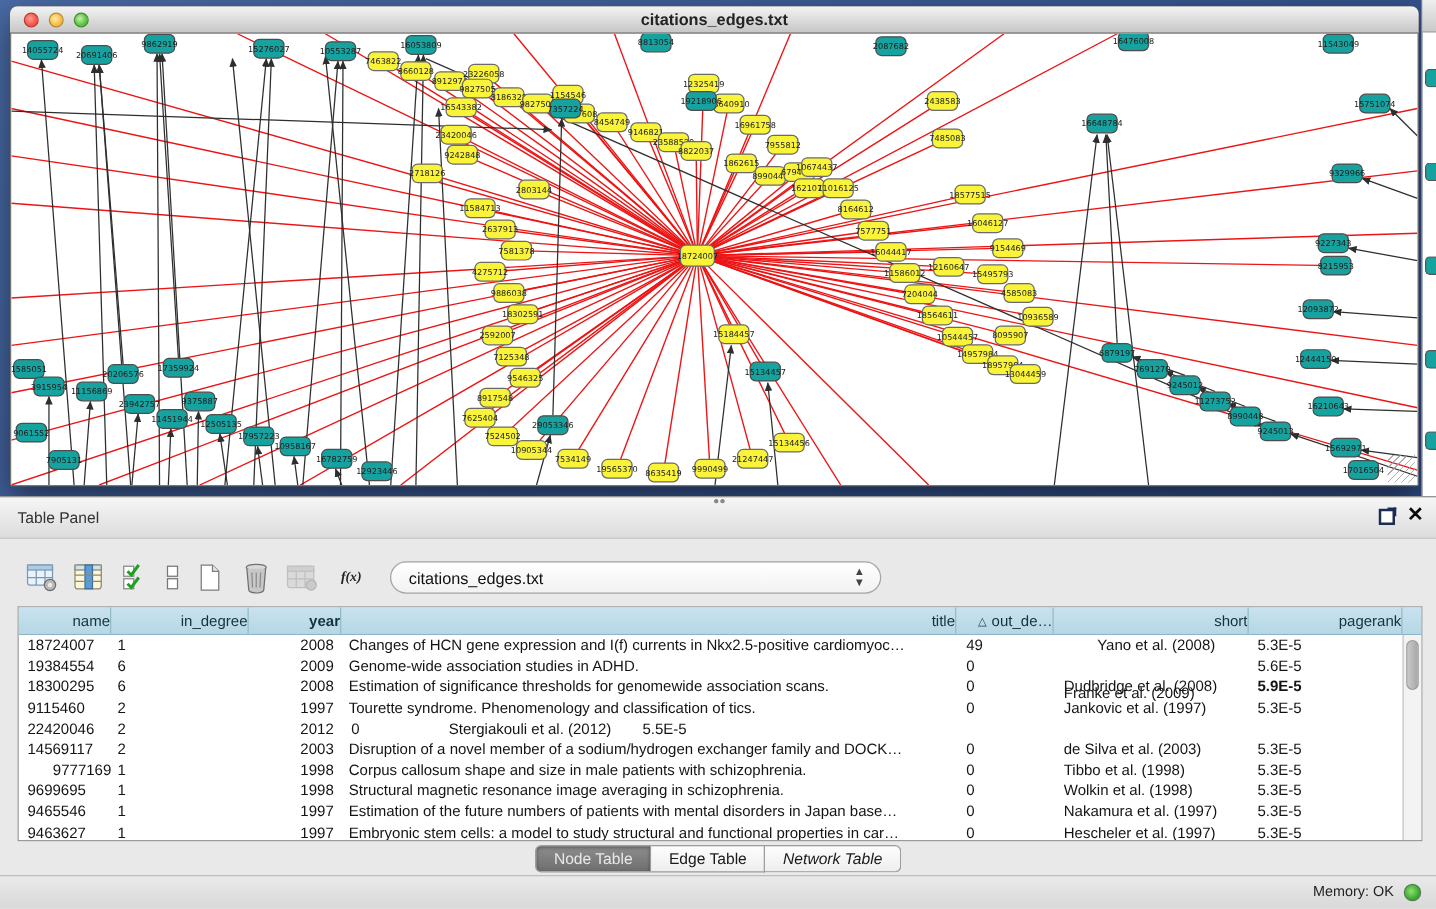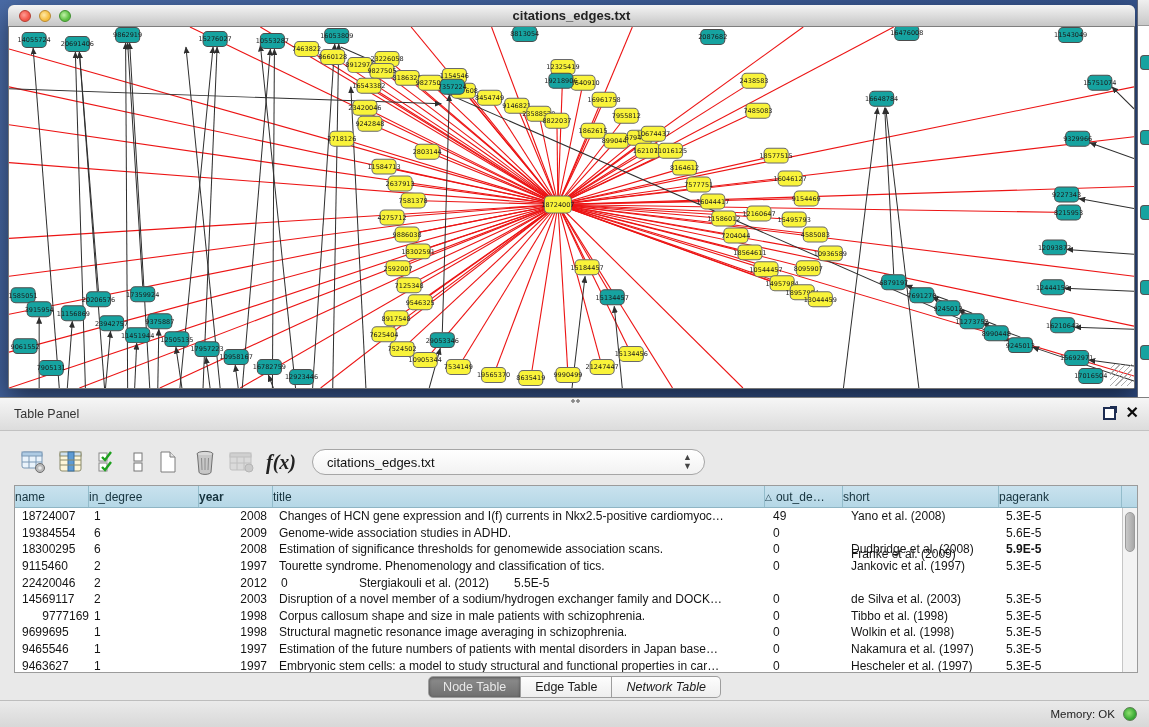--- a/index.html
+++ b/index.html
@@ -57,32 +57,32 @@
     border-top:2px solid #1d2d52; border-right:2px solid #1d2d52; }
   .close-button { position:absolute; right:10px; top:6px; font-size:16px; font-weight:bold;
     color:#0a0a0a; line-height:18px; cursor:pointer; }
 
   .toolbar { position:absolute; left:0; top:41px; width:1149px; height:46px;
     display:flex; align-items:center; padding-left:20px; }
   .tool-btn { width:28px; height:30px; margin-right:9px; display:flex; align-items:center;
     justify-content:center; cursor:pointer; }
   .tool-btn.disabled { opacity:.45; }
   .fx-label { font-family:"Liberation Serif",serif; font-style:italic; font-weight:bold;
-    font-size:20px; color:#222; }
+    font-size:11px; color:#222; }
   .table-selector { position:relative; margin-left:6px; width:393px; height:26px;
     background:linear-gradient(#fff,#f2f2f2); border:1px solid #a6a6a6; border-radius:13px;
     display:flex; align-items:center; padding-left:14px; font-size:13px; color:#111; cursor:pointer; }
   .stepper { position:absolute; right:12px; top:3px; display:flex; flex-direction:column; line-height:9px; }
   .stepper span { font-size:9px; color:#444; }
 
   .table-wrap { position:absolute; left:14px; top:87px; width:1124px; height:188px;
     border:1px solid #9b9b9b; background:#fff; }
   .thead { display:flex; height:22px; background:linear-gradient(#c9e2ee,#b5d7e6);
     border-bottom:1px solid #8fb5c4; }
-  .th { display:flex; align-items:center; justify-content:flex-start; font-size:12px; color:#15323d;
+  .th { display:flex; align-items:center; justify-content:flex-end; font-size:12px; color:#15323d;
     border-right:1px solid #93bccb; overflow:hidden; white-space:nowrap; cursor:pointer; }
   .th .sort-tri { font-size:9px; margin-right:4px; color:#20404e; }
   .tbody { position:absolute; left:0; top:22px; right:15px; bottom:0; overflow:hidden; }
   .tr { display:flex; height:16.6px; align-items:center; cursor:default; }
   .td { font-size:12px; color:#141414; white-space:nowrap; overflow:hidden; }
   .vscroll { position:absolute; right:0; top:22px; bottom:0; width:15px; background:#f3f3f3;
     border-left:1px solid #c6c6c6; }
   .vthumb { position:absolute; left:2px; right:2px; top:4px; height:40px; border-radius:6px;
     background:linear-gradient(90deg,#c9c9c9,#a8a8a8); border:1px solid #9a9a9a; cursor:pointer; }
 
@@ -850,21 +850,21 @@
           </div>
           <div class="th" style="width: 15px; border-right: none;"></div>
         </div>
       <div class="tbody" id="tbody">
           <div class="tr">
             <div class="td" style="width: 74px; text-align: left; padding-left: 7px; padding-right: 0px;">18724007</div>
             <div class="td" style="width: 110px; text-align: left; padding-left: 5px; padding-right: 0px;">1</div>
             <div class="td" style="width: 74px; text-align: right; padding-left: 0px; padding-right: 6px;">2008</div>
             <div class="td" style="width: 492px; text-align: left; padding-left: 6px; padding-right: 0px;">Changes of HCN gene expression and I(f) currents in Nkx2.5-positive cardiomyoc…</div>
             <div class="td" style="width: 78px; text-align: left; padding-left: 8px; padding-right: 0px;">49</div>
-            <div class="td" style="width: 156px; text-align: left; padding-left: 8px; padding-right: 0px;">Yano et al. (2008)</div>
+            <div class="td" style="width: 156px; text-align: center; padding-left: 8px; padding-right: 0px;">Yano et al. (2008)</div>
             <div class="td" style="width: 123px; text-align: left; padding-left: 7px; padding-right: 0px;">5.3E-5</div>
           </div>
           <div class="tr">
             <div class="td" style="width: 74px; text-align: left; padding-left: 7px; padding-right: 0px;">19384554</div>
             <div class="td" style="width: 110px; text-align: left; padding-left: 5px; padding-right: 0px;">6</div>
             <div class="td" style="width: 74px; text-align: right; padding-left: 0px; padding-right: 6px;">2009</div>
             <div class="td" style="width: 492px; text-align: left; padding-left: 6px; padding-right: 0px;">Genome-wide association studies in ADHD.</div>
             <div class="td" style="width: 78px; text-align: left; padding-left: 8px; padding-right: 0px;">0</div>
             <div class="td" style="width: 156px; text-align: left; padding-left: 8px; padding-right: 0px; margin-top: 43px;">Franke et al. (2009)</div>
             <div class="td" style="width: 123px; text-align: left; padding-left: 7px; padding-right: 0px;">5.6E-5</div>

